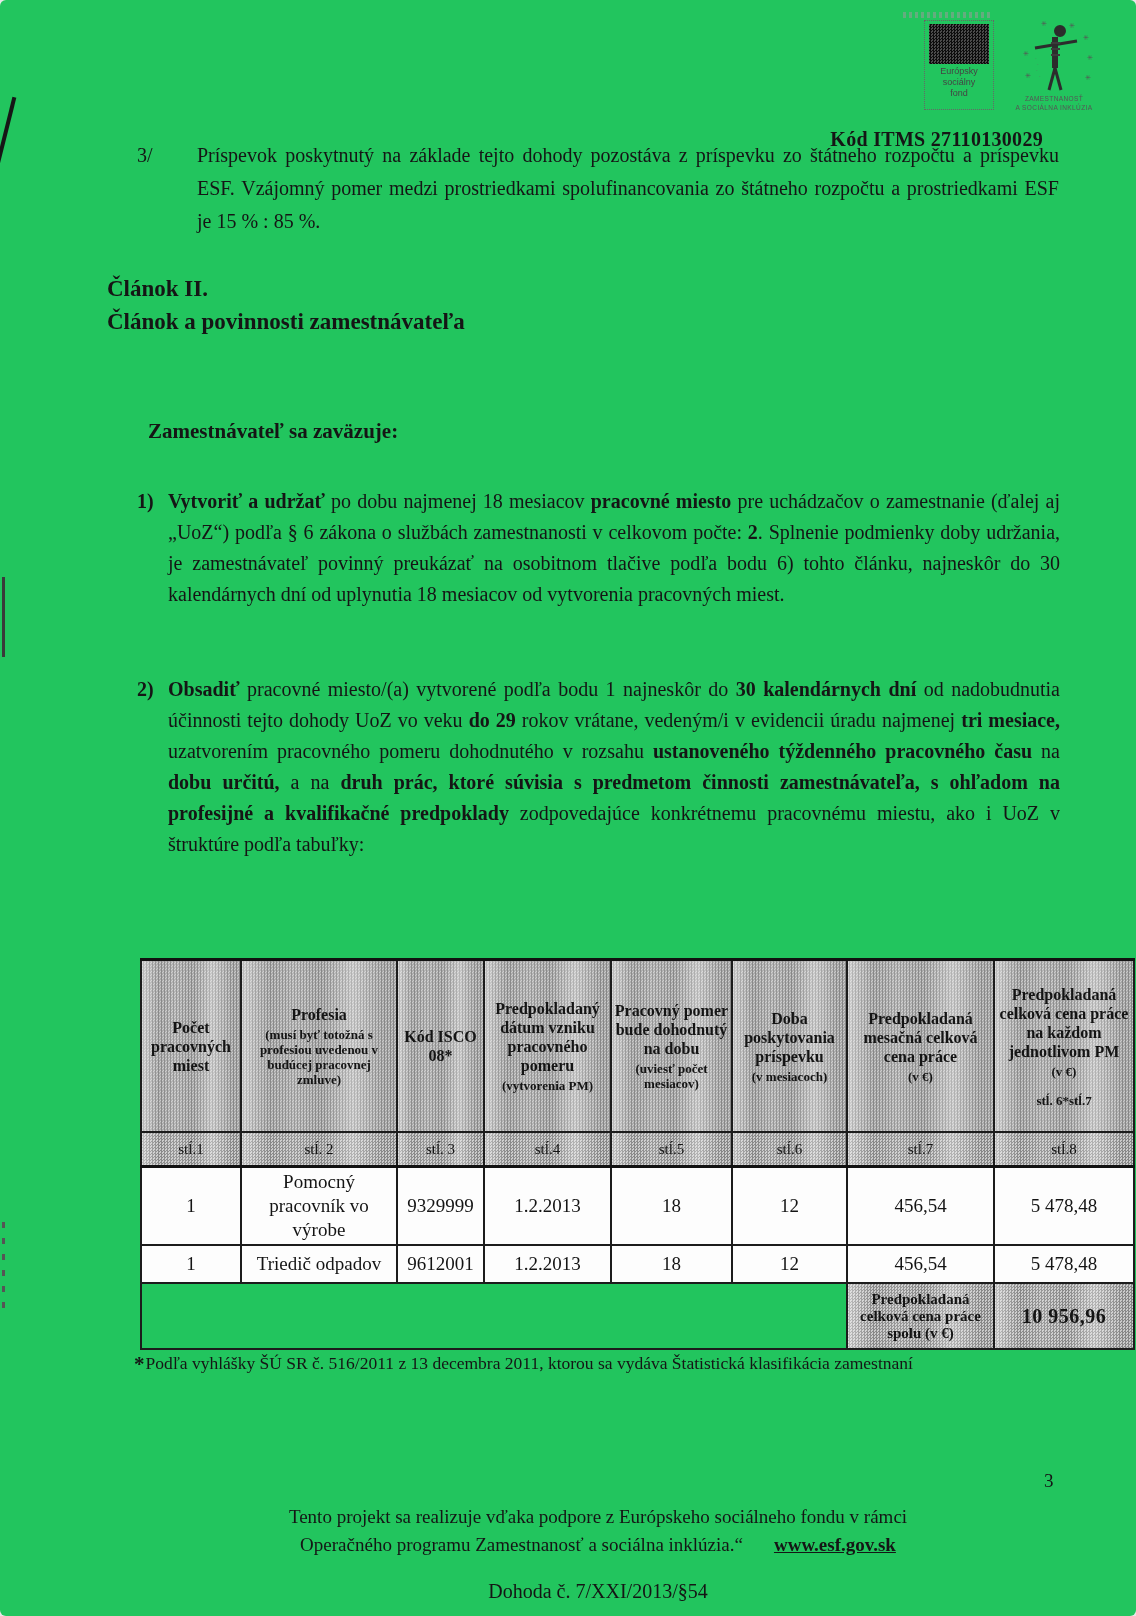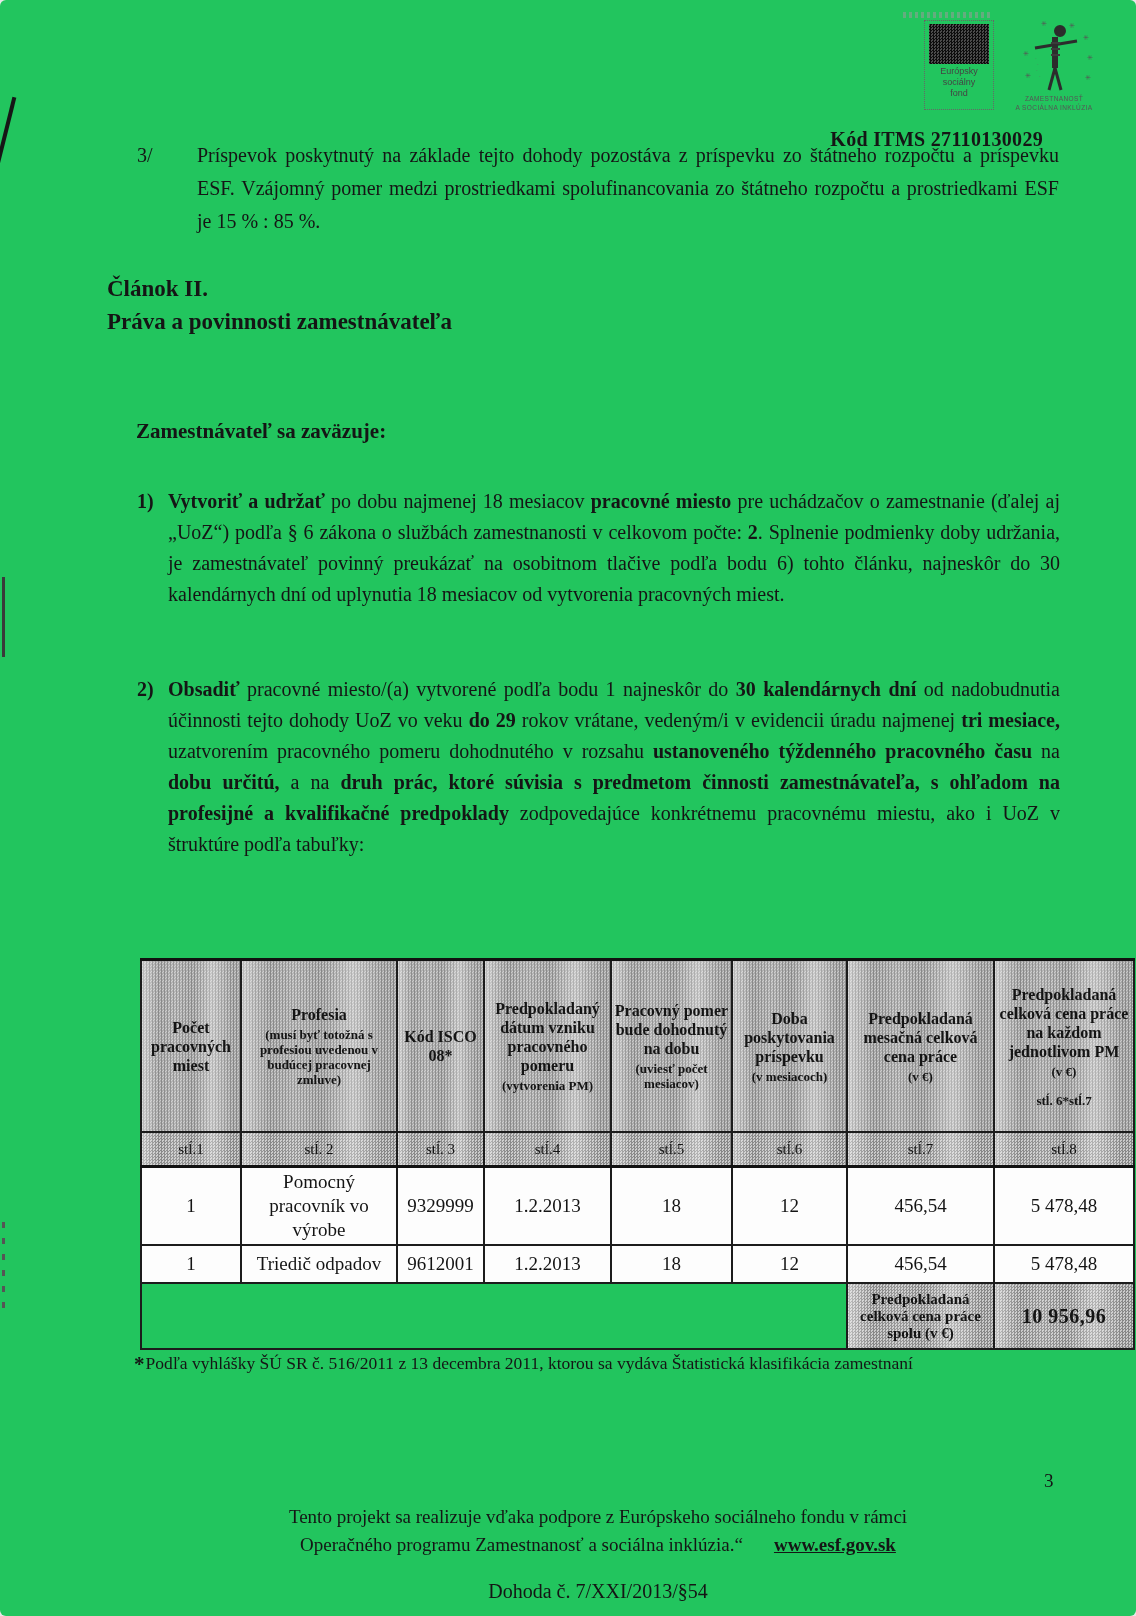--- a/index.html
+++ b/index.html
@@ -42,21 +42,21 @@
     color:#555; letter-spacing:.4px; margin-top:1px;}
   .code{position:absolute; top:110px; right:93px; font-size:20px; font-weight:bold;
     letter-spacing:.3px;margin-top:18px;}
   
   .clause{position:absolute; left:137px; top:139px; width:922px; display:flex;
     font-size:20px; line-height:33px;}
   .cnum{width:41px; flex:none;}
   .ctext{flex:1; text-align:justify;margin-left:19px;}
   .article{position:absolute; left:107px; top:272px; width:980px; text-align:left;
     font-size:23px; font-weight:bold; line-height:33px;}
-  .pledge{position:absolute; left:136px; top:419px; font-size:21px; font-weight:bold;}
+  .pledge{position:absolute; left:148px; top:419px; font-size:21px; font-weight:bold;}
   .item{position:absolute; left:137px; width:923px; display:flex;
     font-size:20px; line-height:31px;}
   .item-1{top:486px;}
   .item-2{top:674px;}
   .inum{width:31px; flex:none; font-weight:bold;}
   .ibody{flex:1; text-align:justify;}
   .b{font-weight:bold;}
   
   .tablewrap{position:absolute; left:140px; top:958px; width:993px;}
   table.jobs{border-collapse:collapse; table-layout:fixed; width:993px;
@@ -143,21 +143,21 @@
 
   <div class="code">Kód ITMS 27110130029</div>
 
   <div class="clause">
     <span class="cnum">3/</span>
     <div class="ctext">Príspevok poskytnutý na základe tejto dohody pozostáva z príspevku zo štátneho rozpočtu a príspevku ESF. Vzájomný pomer medzi prostriedkami spolufinancovania zo štátneho rozpočtu a prostriedkami ESF je 15 % : 85 %.</div>
   </div>
 
   <div class="article">
     <div>Článok II.</div>
-    <div>Práva a povinnosti zamestnávateľa</div>
+    <div>Článok a povinnosti zamestnávateľa</div>
   </div>
 
   <div class="pledge">Zamestnávateľ sa zaväzuje:</div>
 
   <div class="item item-1">
     <span class="inum">1)</span>
     <div class="ibody"><span class="b">Vytvoriť a udržať</span><span> po dobu najmenej 18 mesiacov </span><span class="b">pracovné miesto</span><span> pre uchádzačov o zamestnanie (ďalej aj „UoZ“) podľa § 6 zákona o službách zamestnanosti v celkovom počte: </span><span class="b">2</span><span>. Splnenie podmienky doby udržania, je zamestnávateľ povinný preukázať na osobitnom tlačive podľa bodu 6) tohto článku, najneskôr do 30 kalendárnych dní od uplynutia 18 mesiacov od vytvorenia pracovných miest.</span></div>
   </div>
 
   <div class="item item-2">

